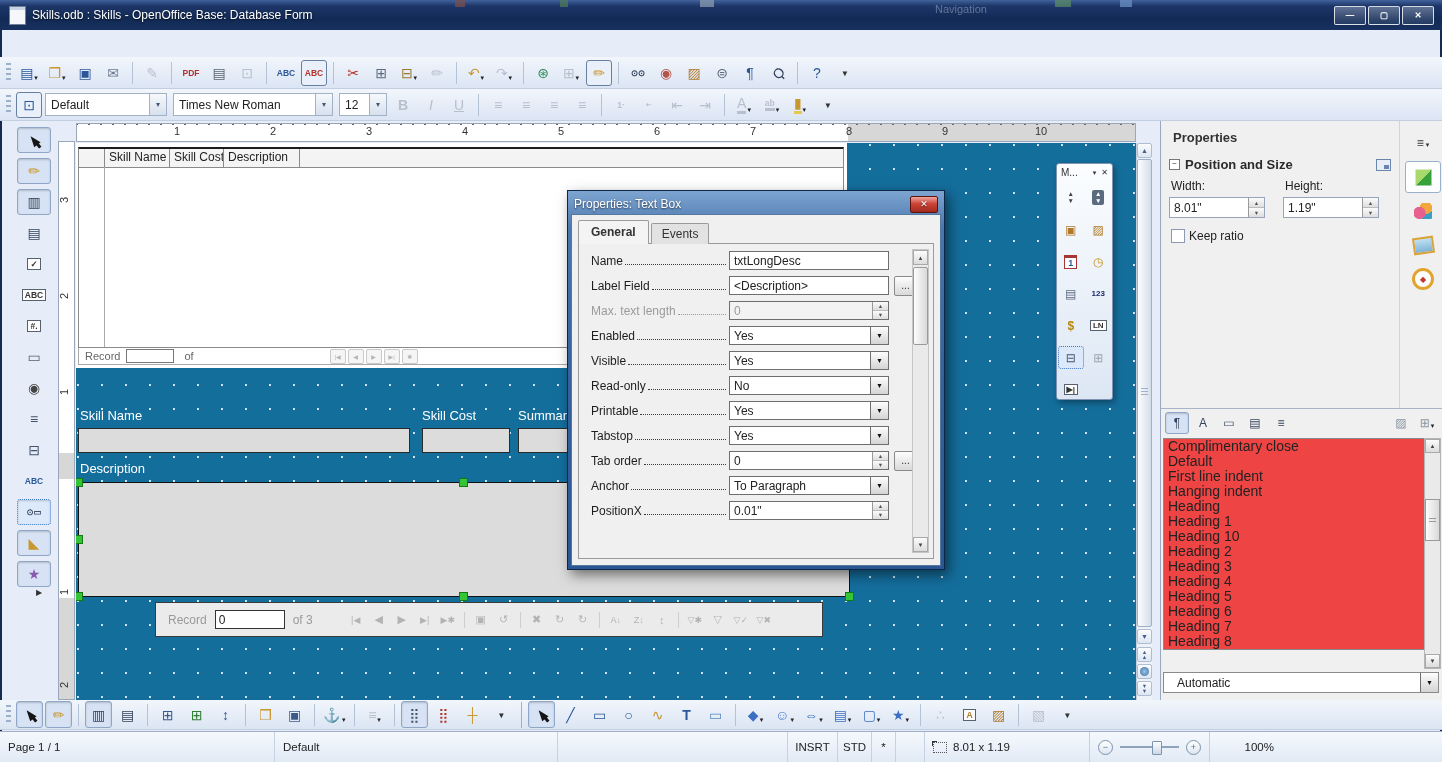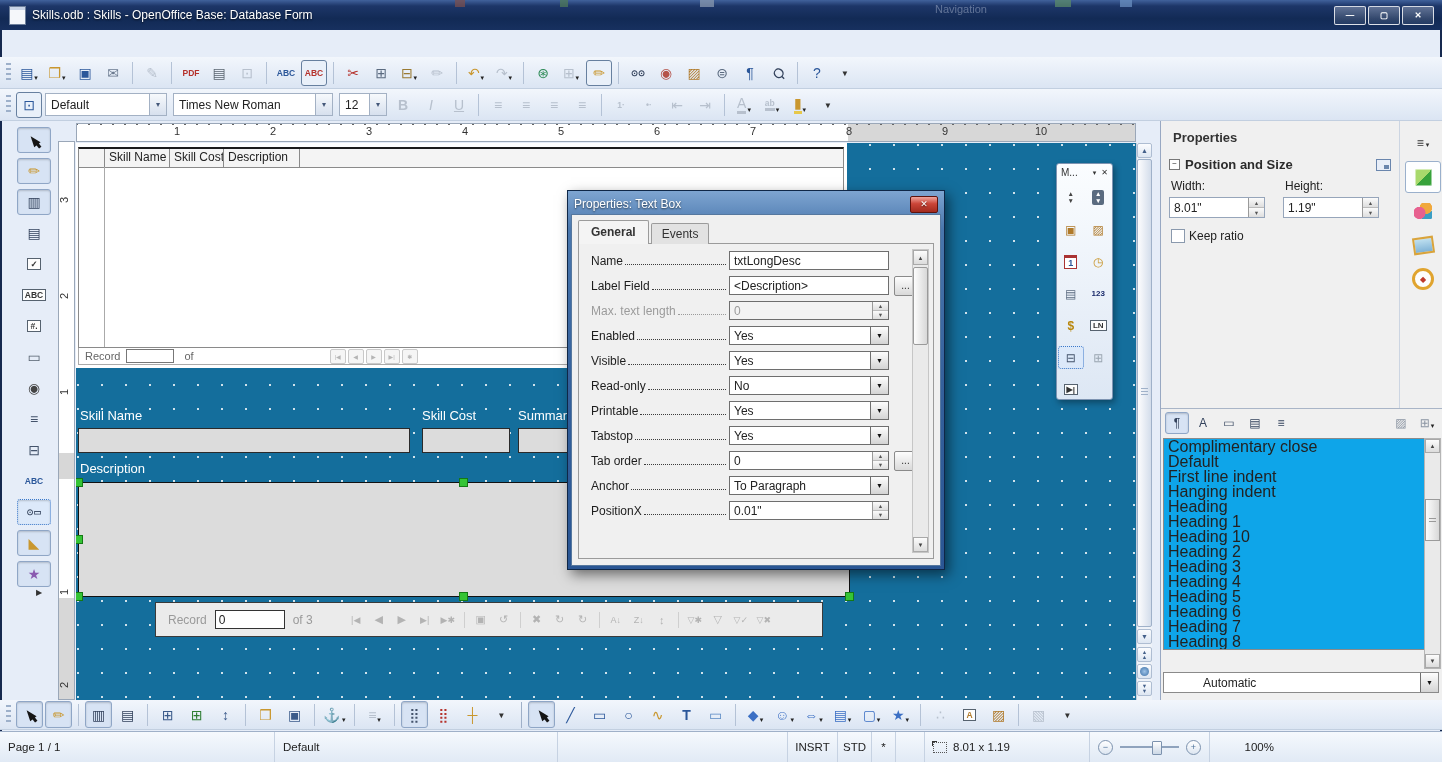--- a/index.html
+++ b/index.html
@@ -213,35 +213,35 @@
     radial-gradient(circle at 30% 62%, #e7618f 0 36%, transparent 40%),
     radial-gradient(circle at 66% 30%, #f0a83c 0 36%, transparent 40%),
     radial-gradient(circle at 70% 74%, #3b9ec4 0 34%, transparent 38%);}
   .icon-media{width:17px;height:13px;border:2px solid #d9a43c;background:linear-gradient(#bfe0f0,#7fb2d6);transform:rotate(-8deg);}
   .icon-compass{width:16px;height:16px;border:3px solid #e0a42f;border-radius:50%;background:#fdfdfd;
     display:flex;align-items:center;justify-content:center;font-size:8px;color:#c0392b;}
   .styles-panel{position:absolute;left:0;top:287px;width:282px;height:292px;border-top:1px solid #a9b5c7;background:#f0f0f0;box-sizing:border-box;}
   .styles-tb{position:absolute;left:4px;top:3px;right:4px;display:flex;align-items:center;gap:2px;}
   .styles-tb .tbi{min-width:22px;height:20px;font-size:12px;}
   .styles-tb .spacer{flex:1;}
-  .styleslist{position:absolute;left:2px;top:29px;width:270px;height:212px;background:#0ea5e9;
-    border:1px solid #8a8a8a;box-sizing:border-box;overflow:hidden;font-size:16px;}
+  .styleslist{position:absolute;left:2px;top:29px;width:270px;height:212px;background:#ef4444;
+    border:1px solid #8a8a8a;box-sizing:border-box;overflow:hidden;font-size:14px;}
   .style-item{height:15px;line-height:15px;padding-left:4px;white-space:nowrap;}
   .listscroll{position:absolute;right:2px;top:29px;width:17px;height:231px;background:#eaeaea;
     border:1px solid #b5b5b5;box-sizing:border-box;}
   .listscroll .sar{position:absolute;left:0;width:15px;height:14px;background:linear-gradient(#fcfcfc,#dcdcdc);
     border:1px solid #a9a9a9;box-sizing:border-box;display:flex;align-items:center;justify-content:center;
     font-size:6px;color:#444;}
   .listthumb{position:absolute;left:0;top:60px;width:15px;height:42px;background:linear-gradient(90deg,#fdfdfd,#d8d8d8);
     border:1px solid #9a9a9a;box-sizing:border-box;}
   .listthumb::after{content:"";position:absolute;left:3px;right:3px;top:18px;height:6px;
     background:repeating-linear-gradient(180deg,#9a9a9a 0 1px,transparent 1px 3px);}
   .autcombo{position:absolute;left:2px;top:263px;width:276px;height:21px;background:#fff;
     border:1px solid #8a8a8a;box-sizing:border-box;display:flex;align-items:center;font-size:12px;}
-  .autcombo .val{flex:1;padding-left:4px;margin-left:35px;}
+  .autcombo .val{flex:1;padding-left:13px;}
   .autcombo .ddbtn{height:100%;}
   
   .tb-bot .icons .tbi{min-width:25px;height:25px;}
   .botsep{width:1px;height:26px;background:#9fb0c8;margin:0 6px;}
   
   .statusbar{position:absolute;left:0;top:731px;width:1442px;height:31px;
     background:linear-gradient(#f5f9fd,#e1eaf5);border-top:1px solid #9fb0c8;display:flex;box-sizing:border-box;}
   .sb{display:flex;align-items:center;height:100%;border-right:1px solid #c6d2e2;
     padding:0 8px;font-size:11.5px;color:#222;box-sizing:border-box;white-space:nowrap;}
   .pos-ico{width:12px;height:9px;border-left:1px solid #555;border-bottom:1px solid #555;margin-right:6px;position:relative;}

